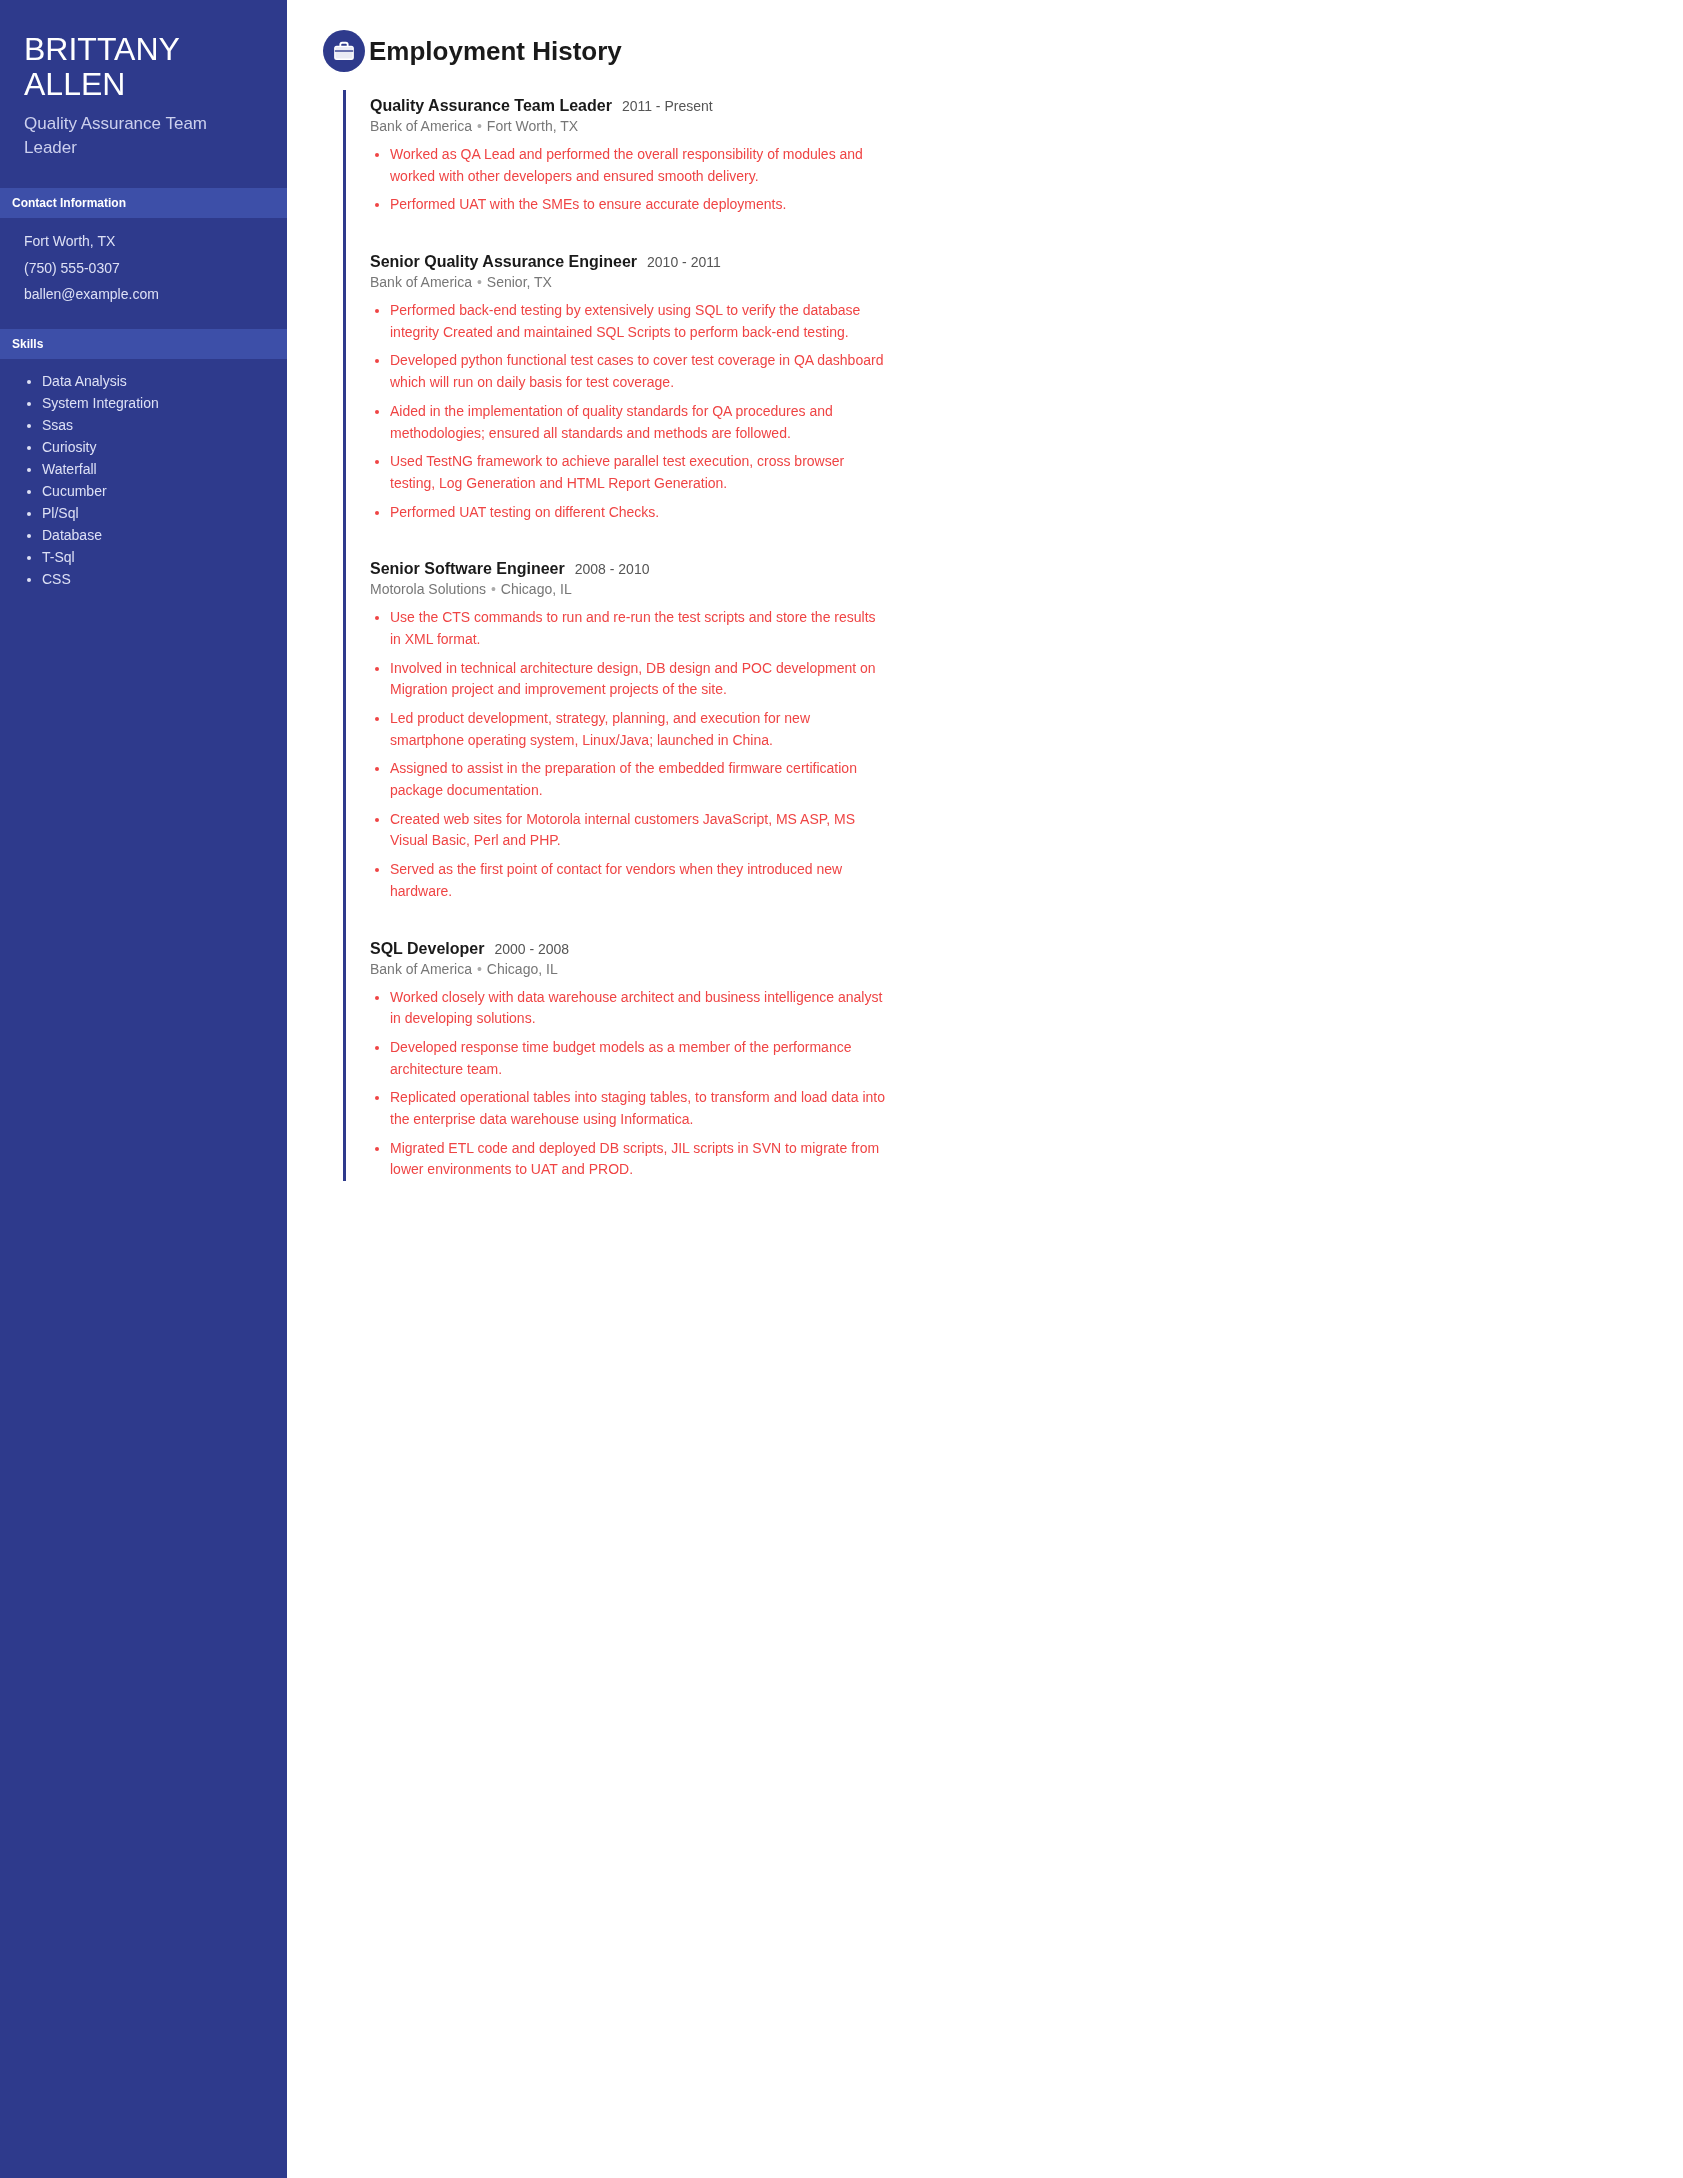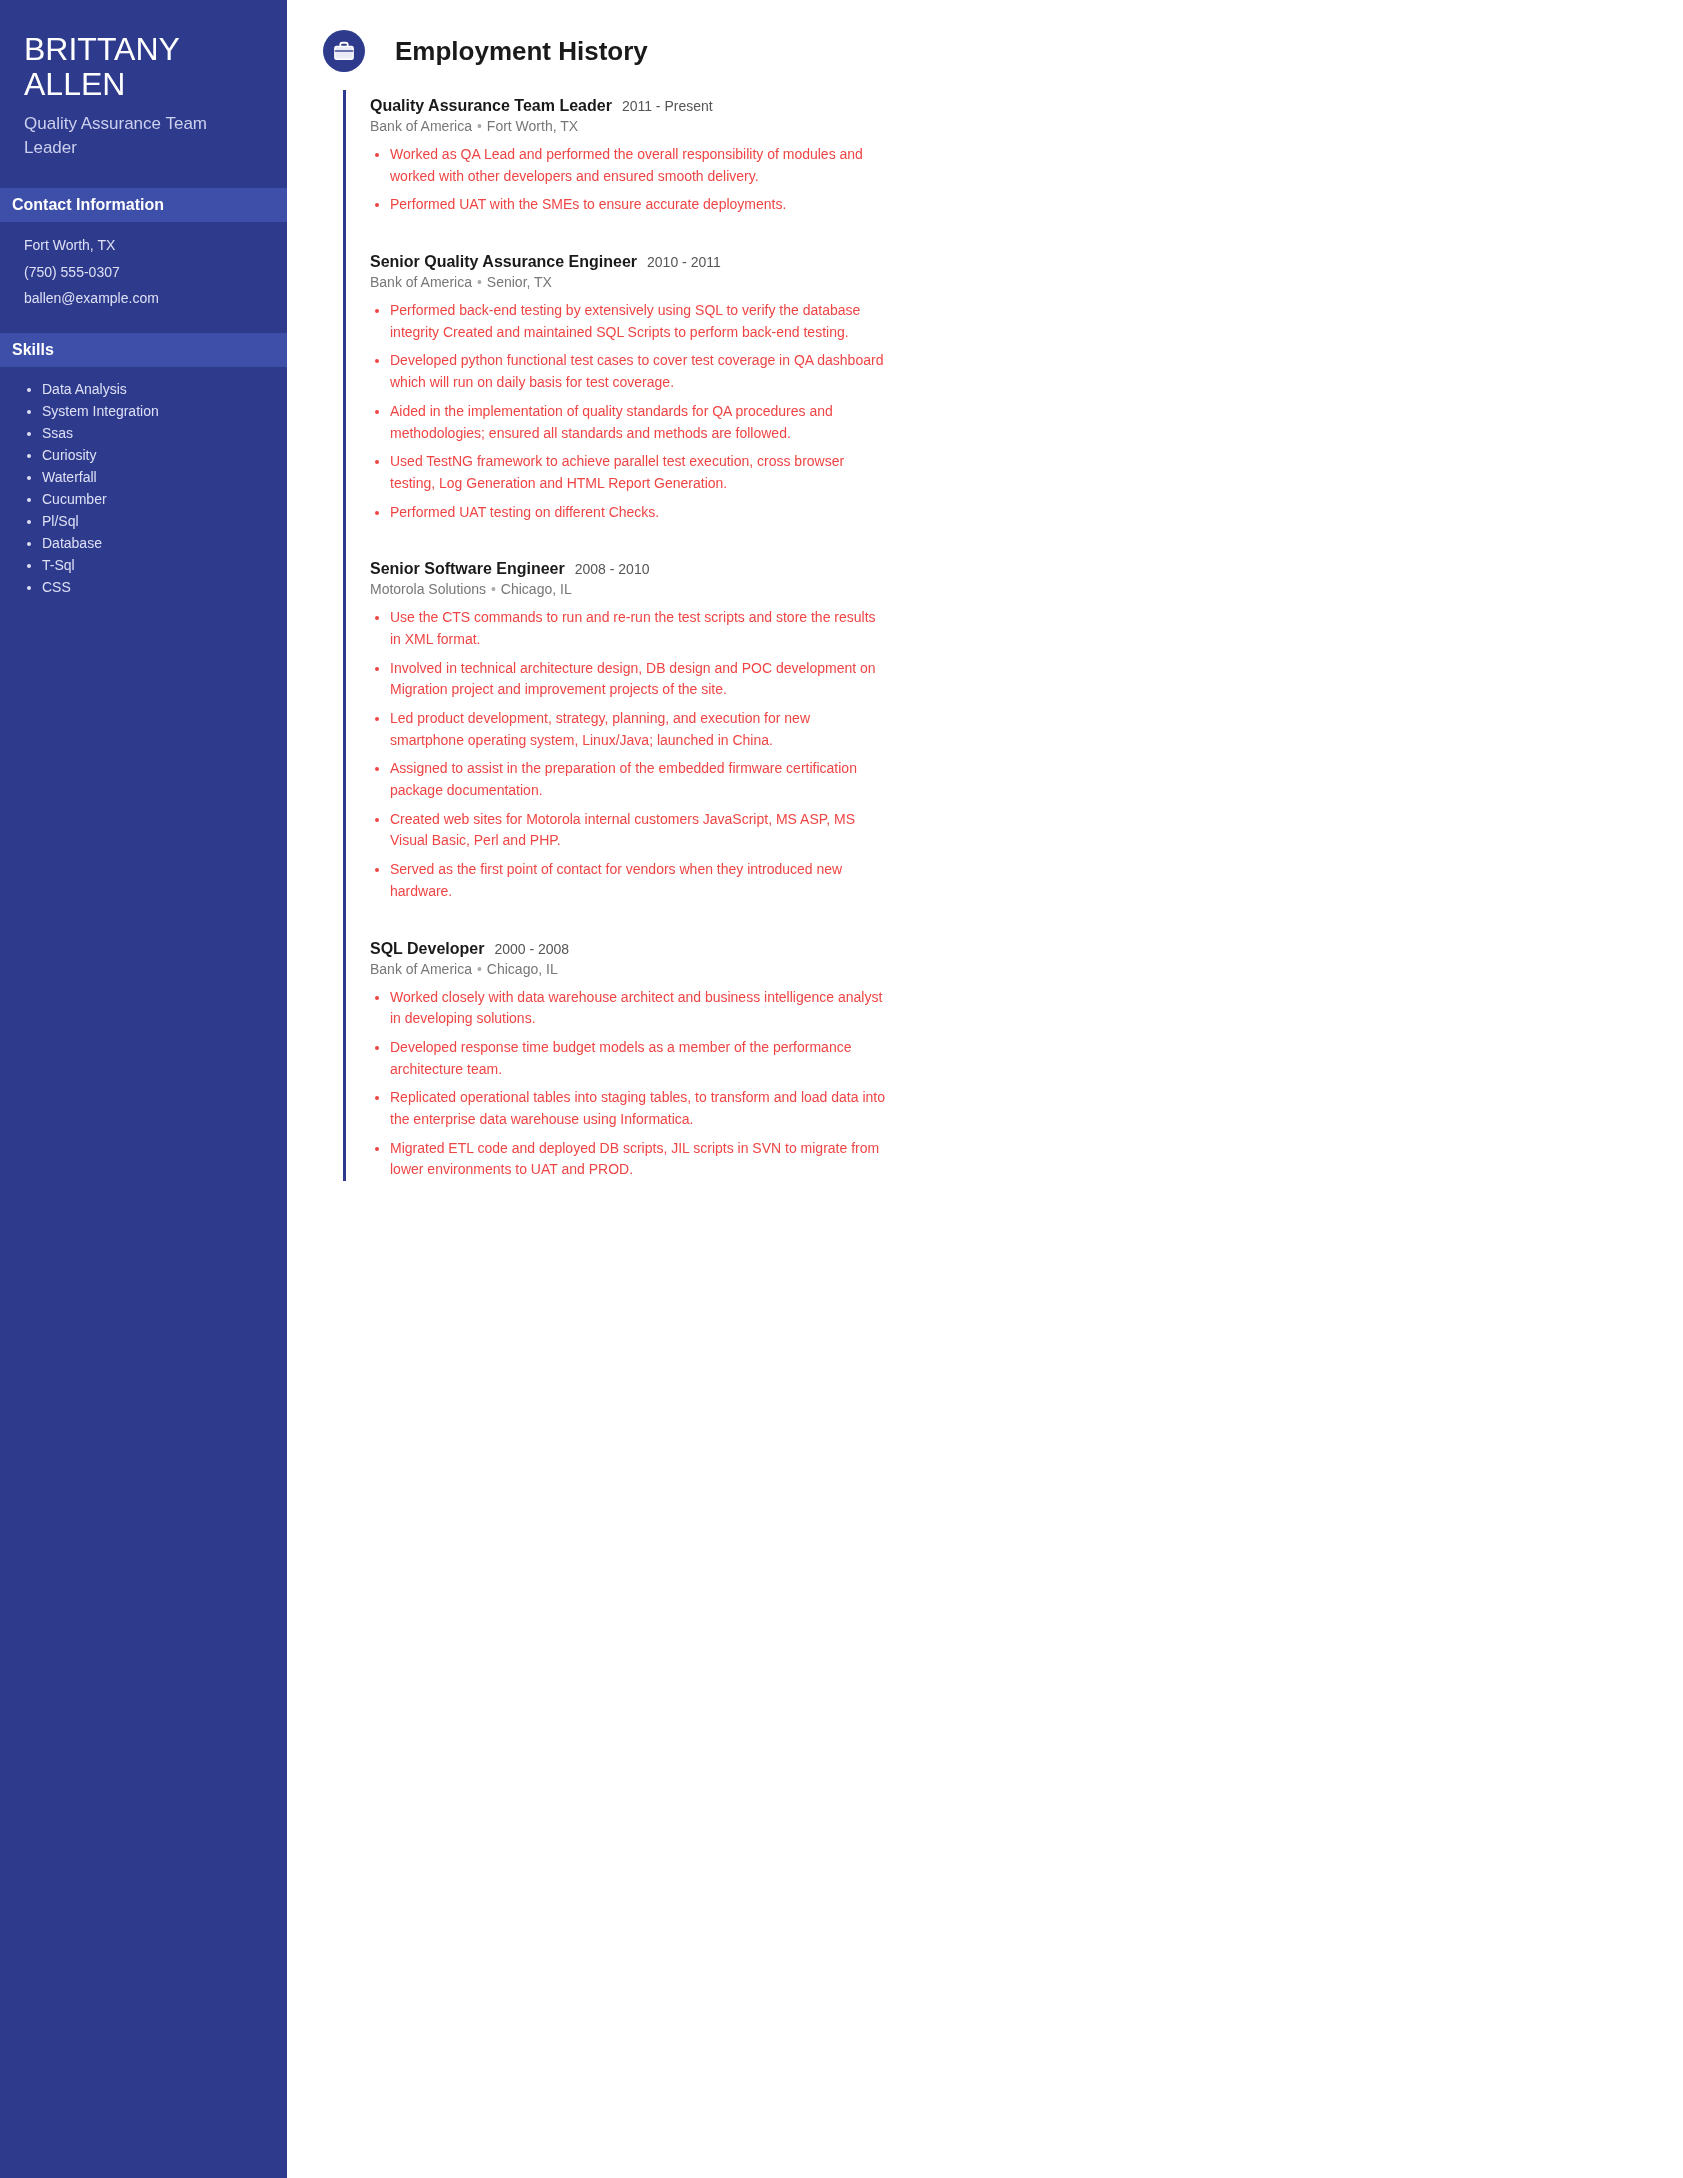--- a/index.html
+++ b/index.html
@@ -33,21 +33,21 @@
       color: #ccd0ee;
       line-height: 1.4;
       margin-bottom: 28px;
     }
     .sidebar-section {
       margin-bottom: 24px;
     }
     .sidebar-section-header {
       background: #3d4fa8;
       color: #fff;
-      font-size: 16px;
+      font-size: 12px;
       font-weight: 700;
       padding: 8px 12px;
       margin-left: -24px;
       margin-right: -24px;
       margin-bottom: 14px;
     }
     .sidebar-contact-item {
       font-size: 14px;
       color: #dde0f5;
       margin-bottom: 7px;
@@ -64,21 +64,21 @@
     }
     .main {
       flex: 1;
       padding: 30px 36px 40px 36px;
       background: #fff;
     }
     .section-header-row {
       display: flex;
       align-items: center;
       margin-bottom: 18px;
-      gap: 30px;
+      gap: 4px;
     }
     .section-icon {
       width: 42px;
       height: 42px;
       background: #2e3a8c;
       border-radius: 50%;
       display: flex;
       align-items: center;
       justify-content: center;
       color: #fff;

